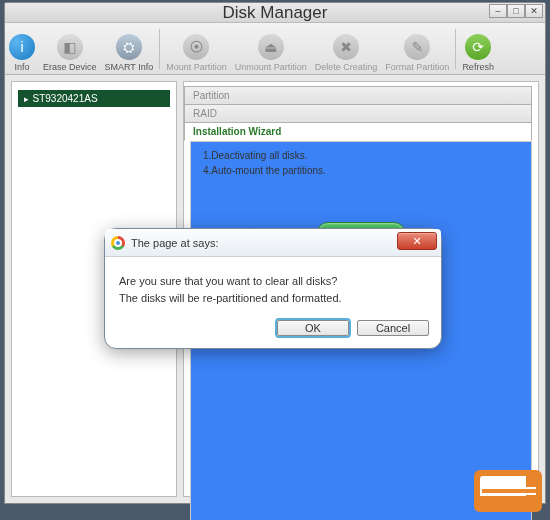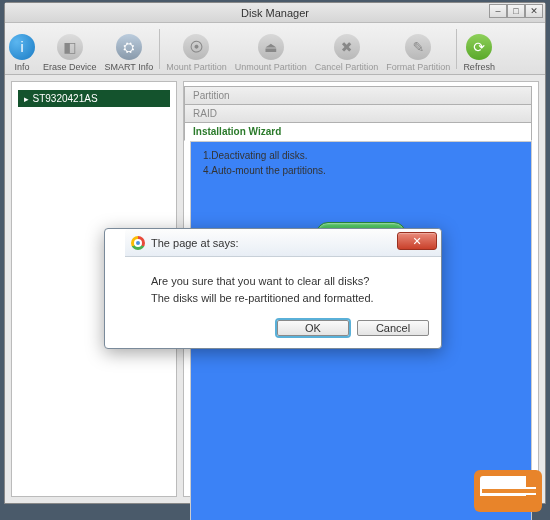--- a/index.html
+++ b/index.html
@@ -1,19 +1,19 @@
 <!DOCTYPE html>
 <html><head>
 <meta charset="utf-8">
 <style>
   * { box-sizing: border-box; margin: 0; padding: 0; font-family: Tahoma, Arial, sans-serif; }
   body { width: 550px; height: 520px; background: #4a5a6a; position: relative; overflow: hidden; }
   .window { position: absolute; left: 4px; top: 2px; width: 542px; height: 502px; background: #e8e8e8; border: 1px solid #888; border-radius: 3px 3px 0 0; }
   .titlebar { height: 20px; background: linear-gradient(#e9e9e9,#d6d6d6); border-bottom: 1px solid #bbb; display: flex; align-items: center; position: relative; }
-  .titlebar-title { position: absolute; left: 50%; transform: translateX(-50%); font-size: 11px; color: #333; }
+  .titlebar-title { position: absolute; left: 50%; transform: translateX(-50%); font-size: 17px; color: #333; }
   .win-controls { position: absolute; right: 2px; top: 1px; display: flex; gap: 0; }
   .win-btn { width: 18px; height: 14px; background: linear-gradient(#f5f5f5,#ddd); border: 1px solid #999; font-size: 9px; display: flex; align-items: center; justify-content: center; color: #444; cursor: pointer; }
   .toolbar { height: 52px; background: linear-gradient(#f2f2f2,#e0e0e0); border-bottom: 1px solid #b5b5b5; display: flex; align-items: center; }
   .tool { display: flex; flex-direction: column; align-items: center; justify-content: flex-end; padding: 2px 4px; height: 100%; cursor: pointer; font-size: 9px; color: #555; }
   .tool-disabled { color: #999; }
   .tool-icon { width: 26px; height: 26px; border-radius: 50%; margin-bottom: 2px; display: flex; align-items: center; justify-content: center; font-size: 14px; color: #fff; }
   .tool-sep { width: 1px; height: 40px; background: #c0c0c0; margin: 0 2px; }
   .ic-info { background: radial-gradient(circle at 30% 30%, #5bb6f0, #1a7bc4); }
   .ic-erase { background: linear-gradient(#ddd,#bbb); color:#888;}
   .ic-smart { background: linear-gradient(#bcd,#89a); }
@@ -24,27 +24,27 @@
   .disk-item { background: #14532d; color: #fff; font-size: 10px; padding: 3px 6px; display: flex; align-items: center; gap: 4px; cursor: pointer; }
   .disk-item::before { content: "▸"; font-size: 9px; }
   .main { flex: 1; background: #fff; border: 1px solid #bbb; position: relative; }
   .tabs { display: flex; justify-content: flex-end; padding: 4px 6px 0 0; gap: 0; flex-direction: column; }
   .tab { font-size: 10px; padding: 3px 8px; border: 1px solid #b0b0b0; background: linear-gradient(#f0f0f0,#e2e2e2); color: #888; cursor: pointer; border-bottom: none; }
   .tab-active { background: #fff; color: #2a7a2a; font-weight: bold; border-bottom: 1px solid #fff; position: relative; z-index: 2;}
   .panel { border: 1px solid #ccc; margin: 0 6px 6px 6px; height: calc(100% - 30px); background: #3b82f6; padding: 6px 12px; position: relative; }
   .steps { font-size: 10px; color: #333; line-height: 1.5; }
   .auto-btn { position: absolute; left: 50%; transform: translateX(-50%); top: 80px; width: 90px; height: 24px; background: linear-gradient(#5ad06a,#2aa844); border: 1px solid #2a8a38; border-radius: 12px; color: #145a20; font-size: 11px; font-weight: bold; display: flex; align-items: center; justify-content: center; cursor: pointer; box-shadow: inset 0 1px 2px rgba(255,255,255,.5), 0 1px 2px rgba(0,0,0,.2);}
   
-  .dialog { position: absolute; left: 104px; top: 228px; width: 338px; background: #fff; border: 1px solid #7a8a9a; border-radius: 4px; box-shadow: 0 4px 18px rgba(0,0,0,.35); z-index: 50; padding-left: 20px; }
+  .dialog { position: absolute; left: 104px; top: 228px; width: 338px; background: #fff; border: 1px solid #7a8a9a; border-radius: 12px; box-shadow: 0 4px 18px rgba(0,0,0,.35); z-index: 50; }
   .dlg-title { height: 28px; background: linear-gradient(#fdfdfd,#e8eef5); border-bottom: 1px solid #c8d0d8; display: flex; align-items: center; padding: 0 6px; gap: 6px; border-radius: 4px 4px 0 0; position: relative;}
   .chrome-ic { width: 14px; height: 14px; border-radius: 50%; background: conic-gradient(#e84a3a 0 120deg,#4caf50 120deg 240deg,#fbbc05 240deg 360deg); position: relative; }
   .chrome-ic::after{content:"";position:absolute;inset:3px;border-radius:50%;background:#4a90e2;border:2px solid #fff;}
   .dlg-title-text { font-size: 11px; color: #333; }
   .dlg-close { position: absolute; right: 4px; top: 3px; width: 40px; height: 18px; background: linear-gradient(#e98a7a,#c9402a); border: 1px solid #9a3020; border-radius: 3px; color: #fff; font-size: 11px; display: flex; align-items:center; justify-content:center; cursor: pointer; box-shadow: inset 0 1px 1px rgba(255,255,255,.3);}
-  .dlg-body { padding: 16px 14px 10px; font-size: 11px; color: #333; line-height: 1.5; margin-left: 12px; }
+  .dlg-body { padding: 16px 14px 10px; font-size: 11px; color: #333; line-height: 1.5; }
   .dlg-buttons { display: flex; justify-content: flex-end; gap: 8px; padding: 4px 12px 12px; }
   .dlg-btn { min-width: 72px; height: 16px; border: 1px solid #8a8a8a; background: linear-gradient(#fafafa,#e4e4e4); font-size: 11px; color: #333; cursor: pointer; border-radius: 2px; }
   .dlg-btn-default { outline: 2px solid #5ab0d8; outline-offset: 0; }
   
   .logo { position: absolute; right: 8px; bottom: 8px; width: 68px; height: 42px; z-index: 60; }
   .logo-back { position: absolute; inset: 0; background: #e8842a; border-radius: 6px; }
   .logo-cut { position: absolute; left: 6px; top: 6px; width: 46px; height: 20px; background: #fff; border-radius: 3px 0 0 0; }
   .logo-bar { position: absolute; left: 6px; top: 17px; width: 56px; height: 8px; background: #ea8a30; border: 2px solid #fff; border-right: none; }
 </style>
 </head>
@@ -77,21 +77,21 @@
     <div class="tool tool-disabled">
       <div class="tool-icon ic-gray">⦿</div>
       <span>Mount Partition</span>
     </div>
     <div class="tool tool-disabled">
       <div class="tool-icon ic-gray">⏏</div>
       <span>Unmount Partition</span>
     </div>
     <div class="tool tool-disabled">
       <div class="tool-icon ic-gray">✖</div>
-      <span>Cancel Partition</span>
+      <span>Delete Creating</span>
     </div>
     <div class="tool tool-disabled">
       <div class="tool-icon ic-gray">✎</div>
       <span>Format Partition</span>
     </div>
     <div class="tool-sep"></div>
     <div class="tool">
       <div class="tool-icon ic-refresh">⟳</div>
       <span>Refresh</span>
     </div>

